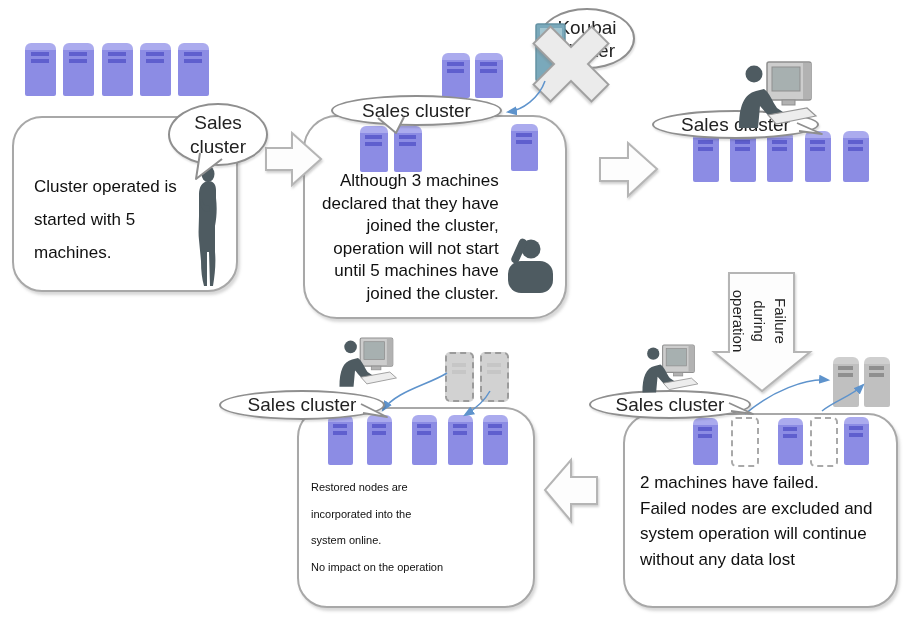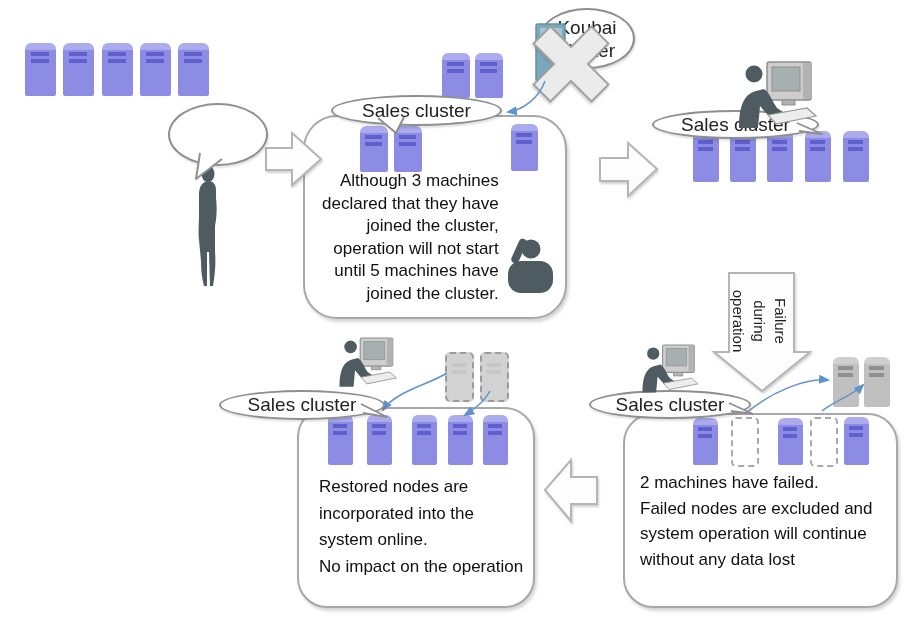--- a/index.html
+++ b/index.html
@@ -40,40 +40,45 @@
   
   .fail-label{position:absolute;left:727px;top:289px;width:64px;height:64px;z-index:4;
           transform:rotate(90deg);font-size:15px;line-height:21px;text-align:center;
           color:#222;white-space:pre-line;}
 </style>
 </head>
 <body>
 
 <div class="stage">
 
+  <section class="panel" style="left:12px;top:116px;width:222px;height:172px;">
+    <div class="ptext" style="left:20px;top:52px;font-size:17px;line-height:33px;">Cluster operated is
+started with 5
+machines.</div>
+  </section>
 
   <section class="panel" style="left:303px;top:115px;width:260px;height:200px;border-radius:34px;text-align:right;">
     <div class="ptext" style="left:17px;top:53px;font-size:17px;line-height:22.5px;">Although 3 machines
 declared that they have
 joined the cluster,
 operation will not start
 until 5 machines have
 joined the cluster.</div>
   </section>
 
 
   <section class="panel" style="left:623px;top:413px;width:271px;height:191px;">
     <div class="ptext" style="left:15px;top:55px;font-size:17px;line-height:25.5px;">2 machines have failed.
 Failed nodes are excluded and
 system operation will continue
 without any data lost</div>
   </section>
 
   <section class="panel" style="left:297px;top:407px;width:234px;height:197px;">
-    <div class="ptext" style="left:20px;top:65px;font-size:17px;line-height:26.5px;">Restored nodes are
+    <div class="ptext" style="left:12px;top:65px;font-size:11px;line-height:26.5px;">Restored nodes are
 incorporated into the
 system online.
 No impact on the operation</div>
   </section>
 
   <div class="server purple" style="left:25px;top:43px;width:31px;height:53px;"></div>
   <div class="server purple" style="left:63px;top:43px;width:31px;height:53px;"></div>
   <div class="server purple" style="left:102px;top:43px;width:31px;height:53px;"></div>
   <div class="server purple" style="left:140px;top:43px;width:31px;height:53px;"></div>
   <div class="server purple" style="left:178px;top:43px;width:31px;height:53px;"></div>
@@ -130,20 +135,22 @@
       <rect x="9" y="1" width="8" height="26" rx="4" transform="rotate(24 13 14)"></rect>
     </g>
 
     <path class="blue" marker-end="url(#ah)" d="M745,414 C772,391 806,378 828,380"></path>
     <path class="blue" marker-end="url(#ah)" d="M822,411 C834,401 852,396 863,385"></path>
     <path class="blue" marker-end="url(#ah)" d="M447,373 C428,385 396,391 383,410"></path>
     <path class="blue" marker-end="url(#ah)" d="M490,391 C484,402 475,409 465,415"></path>
   </svg>
 
   <div class="bubble" style="left:168px;top:103px;width:96px;height:59px;font-size:19px;line-height:24px;">
+    <span>Sales
+cluster</span>
     <svg class="tail" style="left:24px;top:46px;width:30px;height:30px;">
         <path d="M6,2 L2,28 L28,8" fill="#fff" stroke="#8f8f8f" stroke-width="2" stroke-linejoin="round"></path>
       </svg>
   </div>
 
   <div class="bubble" style="left:331px;top:95px;width:167px;height:27px;font-size:19px;">
     <span>Sales cluster</span>
     <svg class="tail" style="left:43px;top:20px;width:32px;height:20px;">
         <path d="M2,1 L20,16 L28,0" fill="#fff" stroke="#8f8f8f" stroke-width="2" stroke-linejoin="round"></path>
       </svg>

